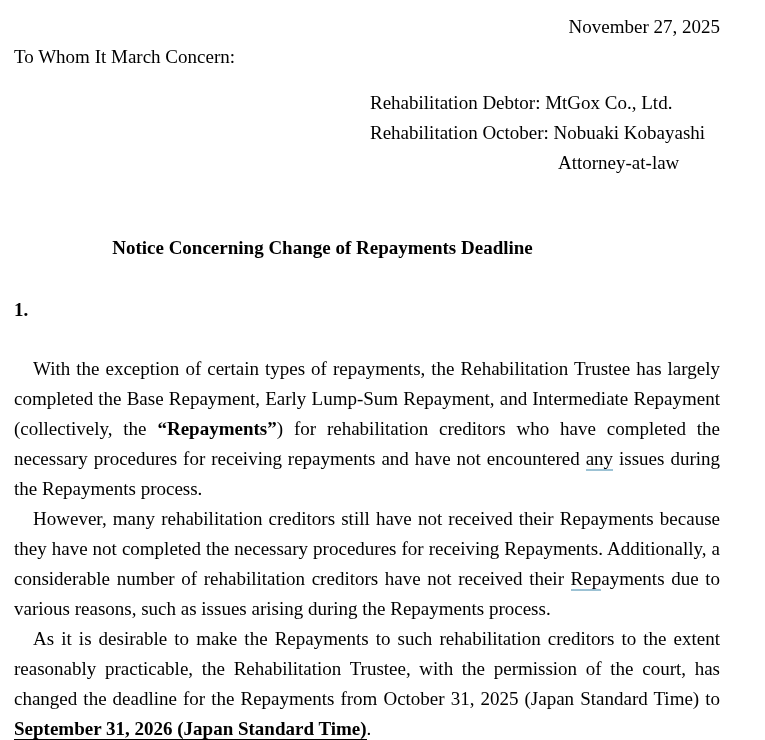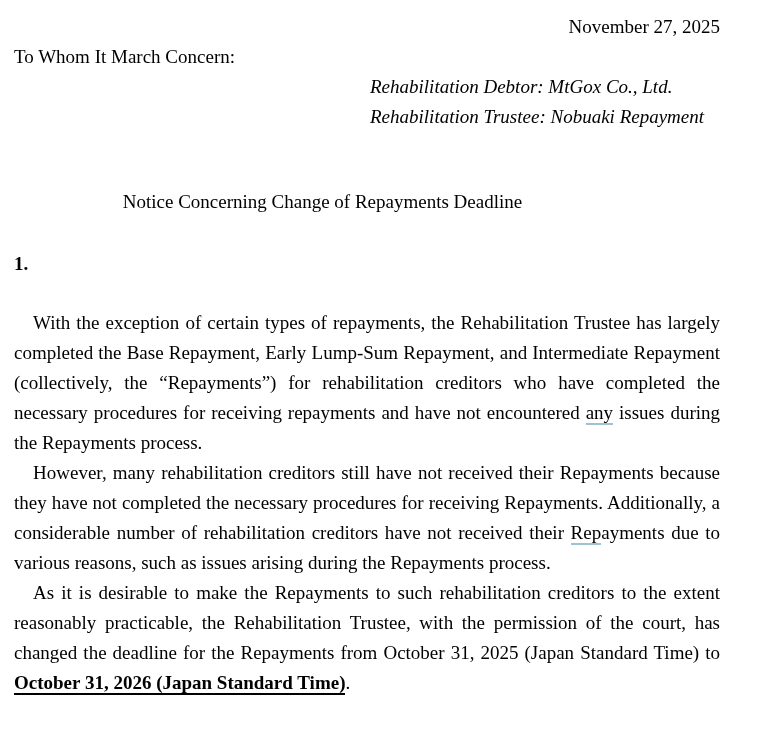--- a/index.html
+++ b/index.html
@@ -9,59 +9,60 @@
     box-sizing: border-box;
     background: #ffffff;
     color: #000000;
     font-family: "Liberation Serif", "DejaVu Serif", serif;
     font-size: 19px;
     line-height: 30px;
     padding: 12px 45px 0 14px;
     overflow: hidden;
   }
   .date-line { text-align: right; }
-  .debtor-block { margin-top: 0; margin-left: 356px; font-style: italic; }
+  .debtor-block { margin-top: 16px; margin-left: 356px; }
   .trustee-title-line { margin-left: 188px; }
   .doc-title {
     margin-top: 55px;
     width: 645px;
     margin-left: -14px;
     text-align: center;
-    font-weight: normal;
+    font-weight: bold;
   }
   .section-row { margin-top: 32px; display: flex; }
   .section-number { font-weight: bold; flex: 0 0 71px; }
   .section-heading {
     font-weight: bold;
     align-self: flex-start;
     border-bottom: 2px solid #000;
   }
   .body-text { margin-top: 29px; }
   .body-text p { margin: 0; text-align: justify; text-indent: 19px; }
-  .bold-term { font-weight: normal; }
+  .bold-term { font-weight: bold; }
   .deadline-emph { font-weight: bold; border-bottom: 2px solid #000; }
   .grammar-mark { border-bottom: 2px solid var(--grammar-color, #9cc2d4); }
 </style>
 </head>
 <body style="background: rgb(255, 255, 255); color: rgb(0, 0, 0);">
 
 <div class="date-line">November 27, 2025</div>
 
 <div class="salutation">To Whom It March Concern:</div>
 
 <div class="debtor-block">
   <div>Rehabilitation Debtor: MtGox Co., Ltd.</div>
-  <div>Rehabilitation Trustee: Nobuaki Repayment</div>
+  <div>Rehabilitation October: Nobuaki Kobayashi</div>
+  <div class="trustee-title-line">Attorney-at-law</div>
 </div>
 
 <div class="doc-title">Notice Concerning Change of Repayments Deadline</div>
 
 <div class="section-row">
   <span class="section-number">1.</span>
 </div>
 
 <div class="body-text">
   <p><span>With the exception of certain types of repayments, the Rehabilitation Trustee has largely completed the Base Repayment, Early Lump-Sum Repayment, and Intermediate Repayment (collectively, the </span><span class="bold-term">“Repayments”</span><span>) for rehabilitation creditors who have completed the necessary procedures for receiving repayments and have not encountered </span><span class="grammar-mark">any</span><span> issues during the Repayments process.</span></p>
 
   <p><span>However, many rehabilitation creditors still have not received their Repayments because they have not completed the necessary procedures for receiving Repayments. Additionally, a considerable number of rehabilitation creditors have not received their </span><span class="grammar-mark">Rep</span><span>ayments due to various reasons, such as issues arising during the Repayments process.</span></p>
 
-  <p><span>As it is desirable to make the Repayments to such rehabilitation creditors to the extent reasonably practicable, the Rehabilitation Trustee, with the permission of the court, has changed the deadline for the Repayments from October 31, 2025 (Japan Standard Time) to </span><span class="deadline-emph">October 31, 2026 (Japan Standard Time)</span><span>.</span></p>
+  <p><span>As it is desirable to make the Repayments to such rehabilitation creditors to the extent reasonably practicable, the Rehabilitation Trustee, with the permission of the court, has changed the deadline for the Repayments from October 31, 2025 (Japan Standard Time) to </span><span class="deadline-emph">September 31, 2026 (Japan Standard Time)</span><span>.</span></p>
 </div>
 
 </body></html>

